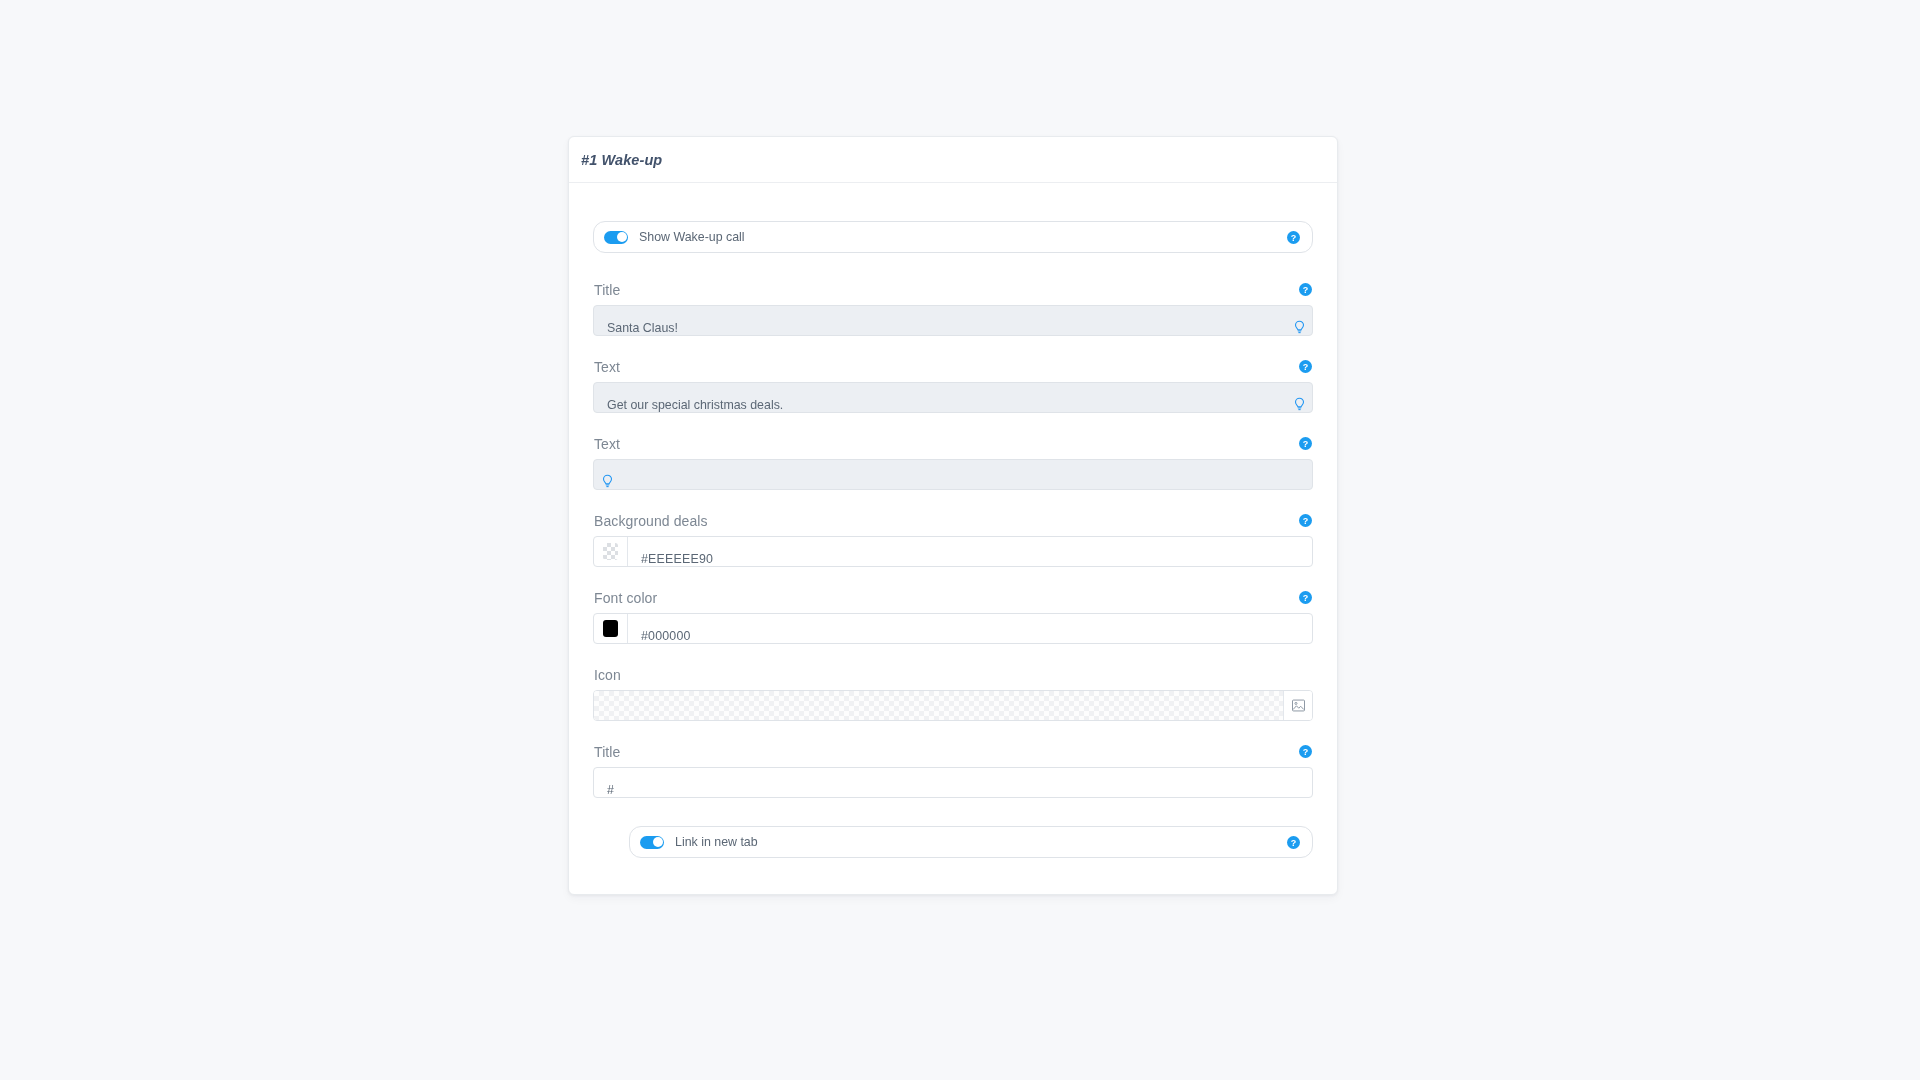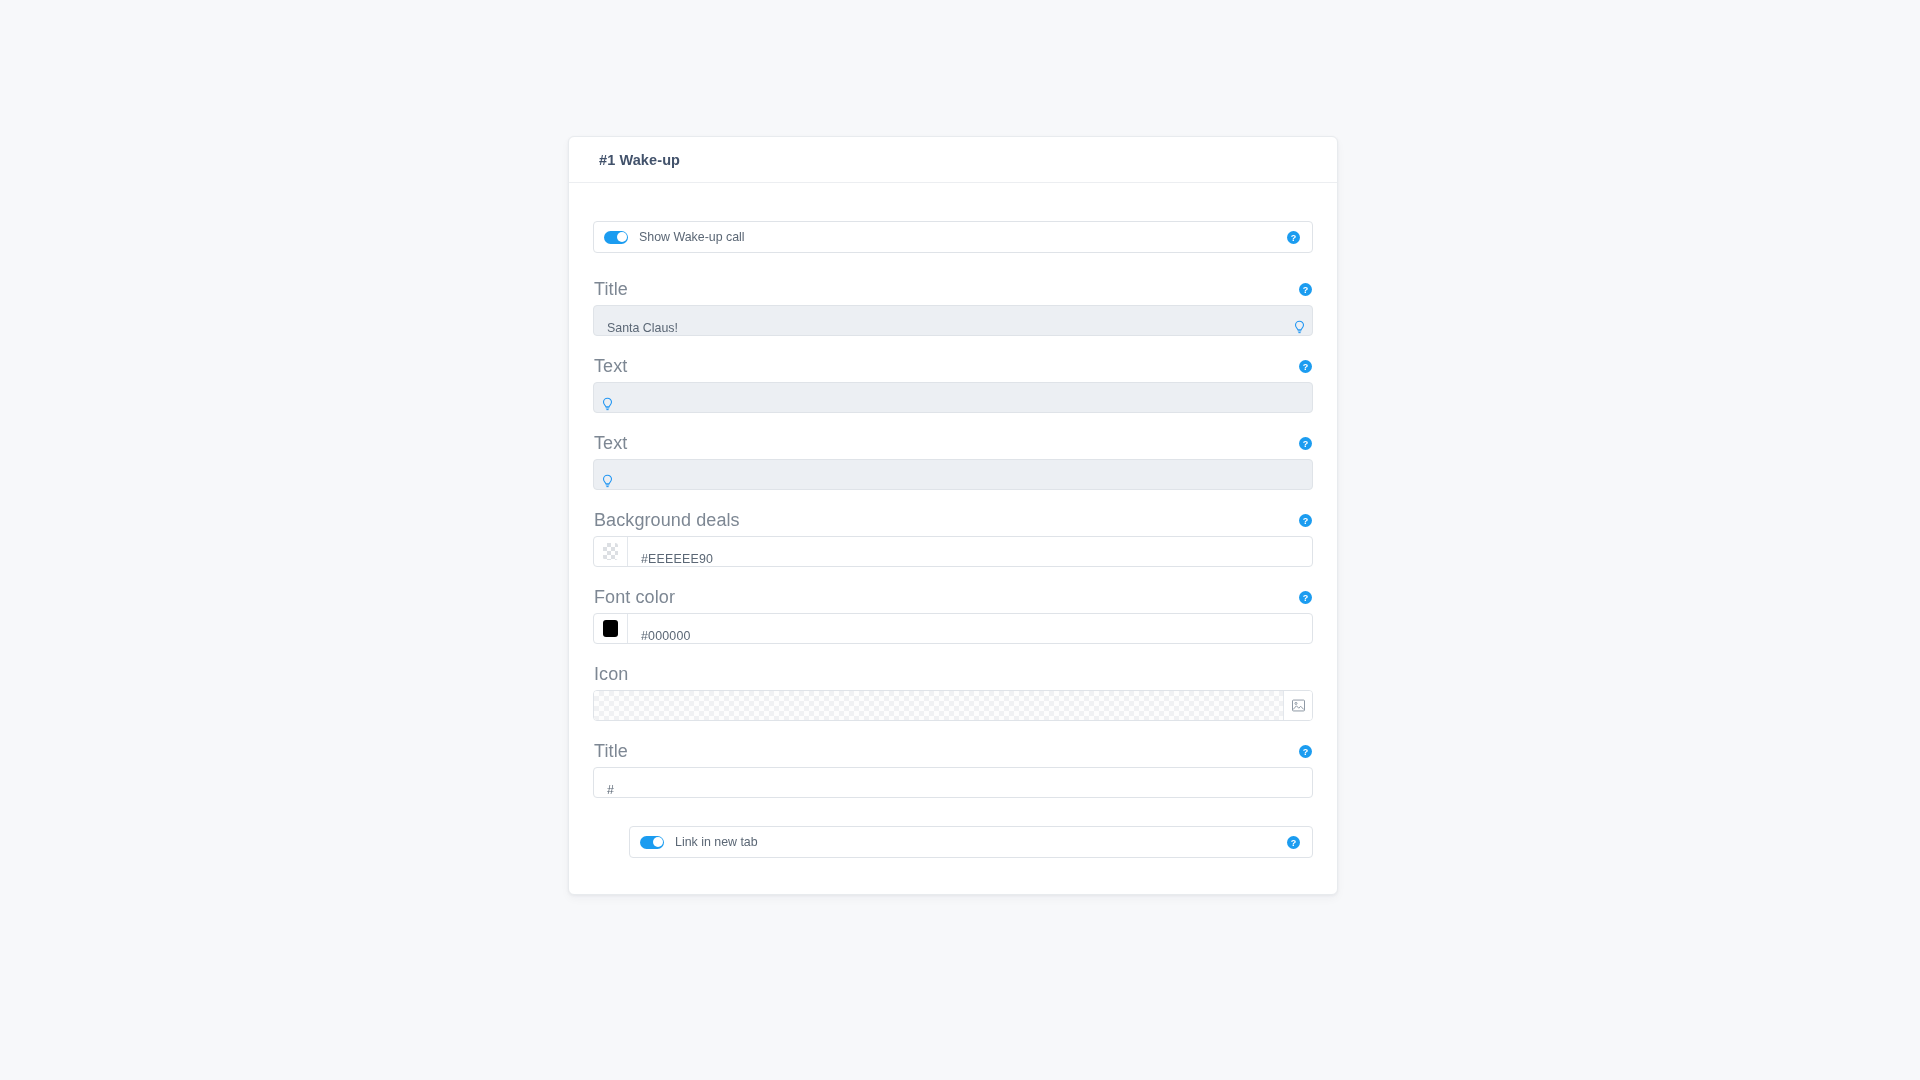--- a/index.html
+++ b/index.html
@@ -18,40 +18,41 @@
     position: absolute;
     left: 568px; top: 136px;
     width: 770px;
     background: #ffffff;
     border: 1px solid #e8ebee;
     border-radius: 6px;
     box-shadow: 0 1px 3px rgba(30,40,60,.055), 0 4px 10px rgba(30,40,60,.035);
   }
   .card-header {
     height: 46px;
-    padding: 0 30px;
+    padding: 0 12px;
     display: flex; align-items: center;
     border-bottom: 1px solid #eceef1;
+    font-style: italic;
   }
   .card-title {
     font-size: 14.5px; font-weight: bold;
     color: #42526b; letter-spacing: .1px;
   }
   .card-body { padding: 38px 24px 36px 24px; }
 
   
   .field { margin-bottom: 22px; }
   .field:last-child { margin-bottom: 0; margin-left: 36px; }
 
   .field-head {
     display: flex; align-items: center; justify-content: space-between;
     height: 17px; margin-bottom: 7px; padding: 0 1px;
   }
   .field-label {
-    font-size: 18px; color: #7d8793; font-weight: normal; letter-spacing: .1px;
+    font-size: 14px; color: #7d8793; font-weight: normal; letter-spacing: .1px;
   }
 
   
   .help-icon {
     width: 13px; height: 13px; border-radius: 50%;
     background: #1b9cf0;
     display: inline-flex; align-items: center; justify-content: center;
     flex: 0 0 auto;
     cursor: pointer;
   }
@@ -80,21 +81,21 @@
   .bulb {
     width: 26px; flex: 0 0 auto;
     display: flex; align-items: center; justify-content: center;
     cursor: pointer;
   }
 
   
   .toggle-row {
     height: 32px;
     border: 1px solid #dfe3e8;
-    border-radius: 4px;
+    border-radius: 12px;
     background: #fff;
     display: flex; align-items: center;
     padding: 0 12px 0 10px;
   }
   .switch {
     width: 24px; height: 13px; border-radius: 7px;
     background: #1b9cf0;
     position: relative; flex: 0 0 auto; cursor: pointer;
   }
   .switch .knob {
@@ -208,20 +209,21 @@
       <div class="field">
         <div class="field-head">
           <span class="field-label">Text</span>
           <span class="help-icon">
             <svg width="13" height="13" viewBox="0 0 13 13">
               <text x="6.5" y="9.6" font-size="9" font-family="Liberation Sans, sans-serif" font-weight="bold" fill="#ffffff" text-anchor="middle">?</text>
             </svg>
           </span>
         </div>
         <div class="input shaded">
+          <div class="value">Get our special christmas deals.</div>
           <div class="bulb">
             <svg width="13" height="15" viewBox="0 0 13 15" fill="none" stroke="#2196f3" stroke-width="1.1">
               <path d="M6.5 1.2c-2.3 0-4 1.7-4 3.9 0 1.5.8 2.5 1.5 3.2.5.5.8.9.8 1.5h3.4c0-.6.3-1 .8-1.5.7-.7 1.5-1.7 1.5-3.2 0-2.2-1.7-3.9-4-3.9z"></path>
               <path d="M4.8 10.9h3.4"></path>
               <path d="M5.4 12.6h2.2"></path>
             </svg>
           </div>
         </div>
       </div>
 

